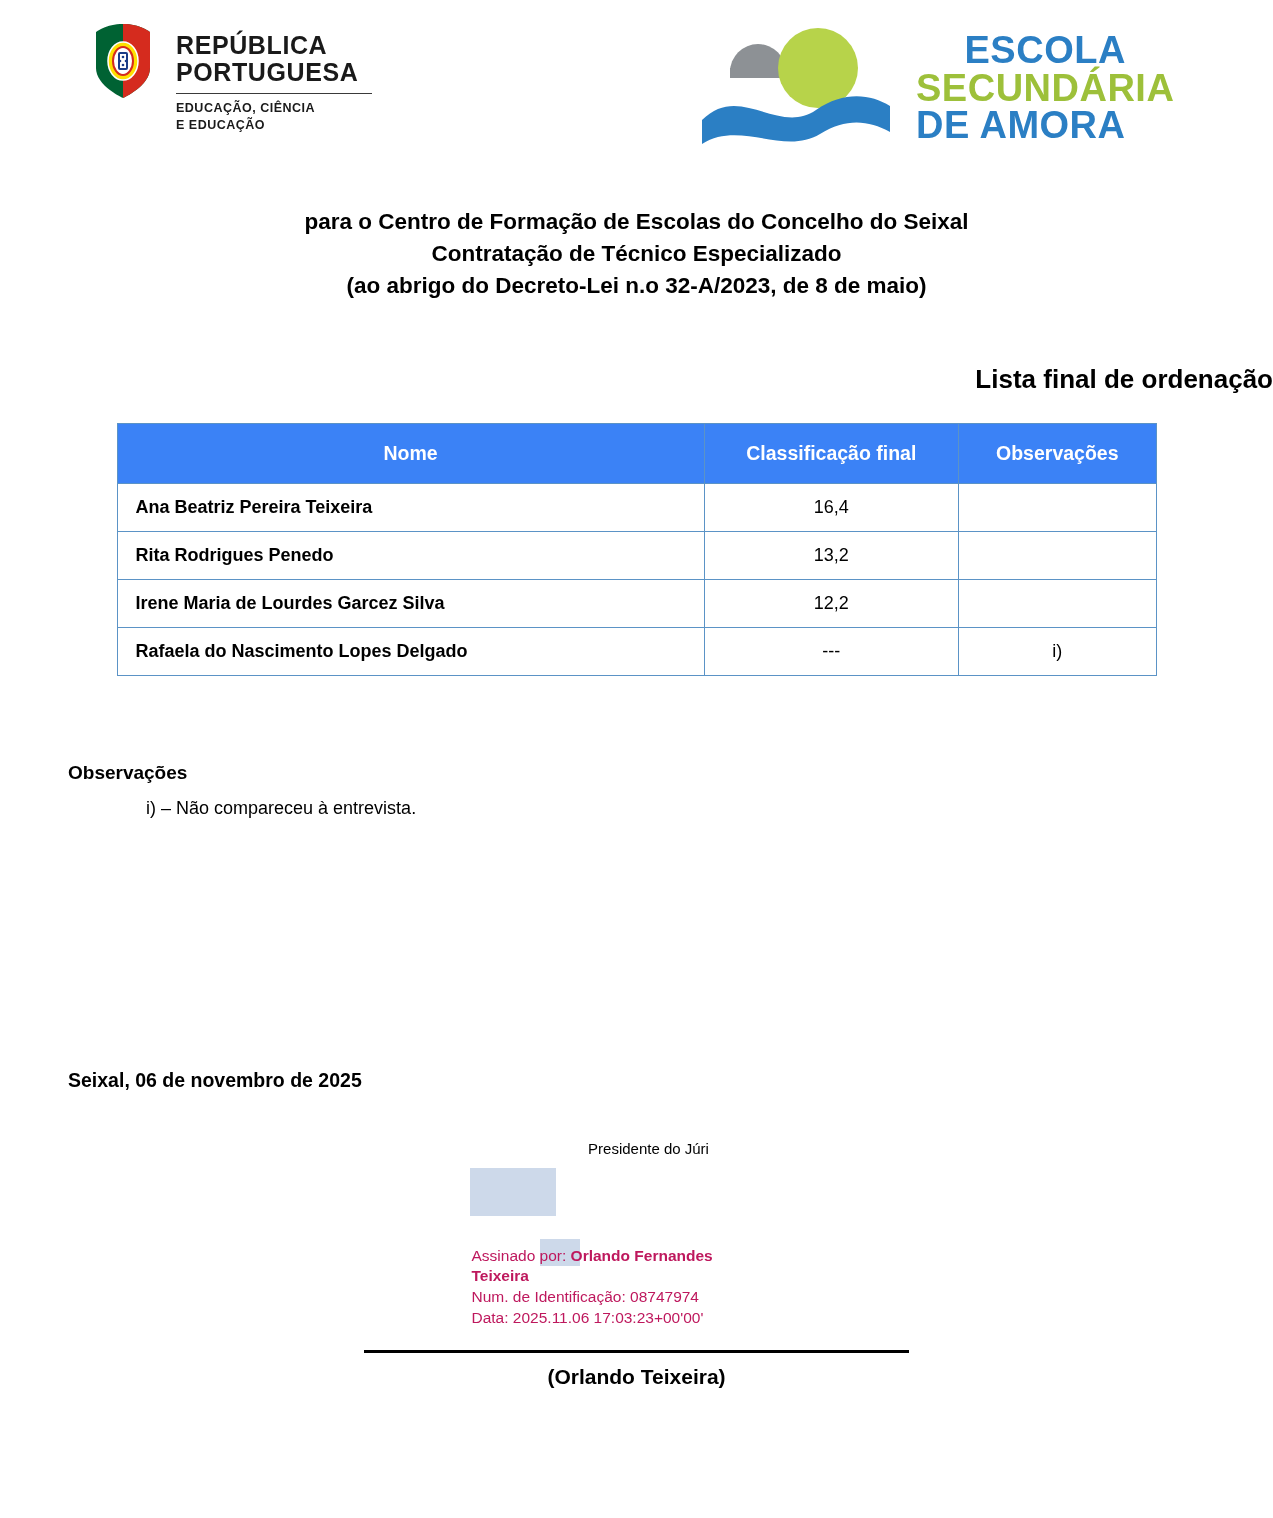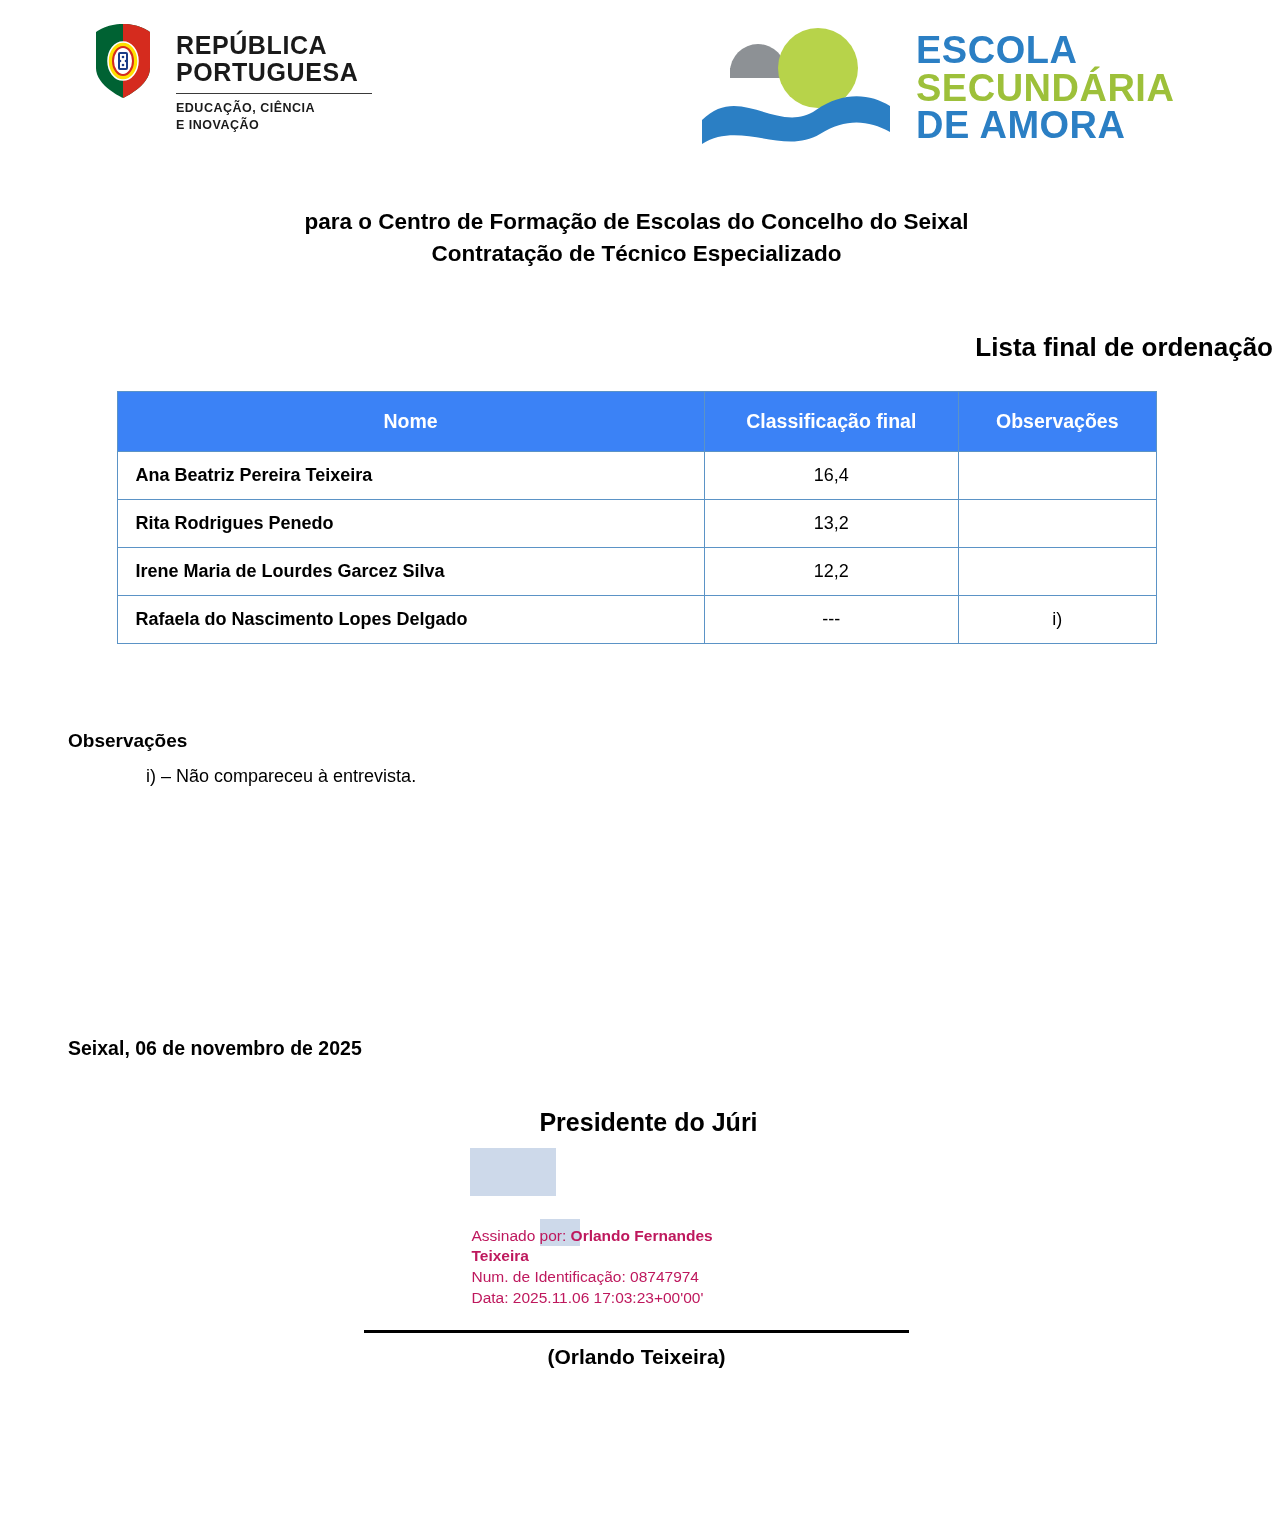--- a/index.html
+++ b/index.html
@@ -77,20 +77,21 @@
     position: absolute;
     left: 216px;
     top: 8px;
     line-height: 0.99;
   }
   .escola-text .l1 {
     font-size: 38px;
     font-weight: bold;
     color: #2b7fc4;
     letter-spacing: 0.5px;
+    text-align: center;
   }
   .escola-text .l2 {
     font-size: 38px;
     font-weight: bold;
     color: #9dc03a;
     letter-spacing: 0.5px;
   }
   .escola-text .l3 {
     font-size: 38px;
     font-weight: bold;
@@ -172,22 +173,22 @@
   .place-date {
     margin-top: 250px;
     padding-left: 68px;
     font-size: 19.5px;
     font-weight: bold;
   }
 
   
   .sig-role {
     text-align: center;
-    font-size: 25px;
-    font-weight: bold;
+    font-size: 15px;
+    font-weight: normal;
     margin-top: 48px;
     margin-left: 24px;
   }
   .sig-stamp {
     position: relative;
     width: 330px;
     margin: 14px auto 0 auto;
     font-size: 15.5px;
     line-height: 1.33;
     color: #be185d;
@@ -248,21 +249,21 @@
       </svg>
     </div>
     <div class="rp-text">
       <div class="rp-title">
         <div>REPÚBLICA</div>
         <div>PORTUGUESA</div>
       </div>
       <div class="rp-rule"></div>
       <div class="rp-sub">
         <div>EDUCAÇÃO, CIÊNCIA</div>
-        <div>E INOVAÇÃO</div>
+        <div>E EDUCAÇÃO</div>
       </div>
     </div>
   </div>
 
   <div class="logo-escola">
     <div class="escola-mark">
       <svg width="200" height="125" viewBox="0 0 200 125">
         <path d="M30 48 a28 28 0 0 1 56 0 z" fill="#8d9195"></path>
         <rect x="30" y="44" width="56" height="10" fill="#8d9195"></rect>
         <circle cx="118" cy="44" r="40" fill="#b7d34a"></circle>
@@ -273,20 +274,21 @@
       <div class="l1">ESCOLA</div>
       <div class="l2">SECUNDÁRIA</div>
       <div class="l3">DE AMORA</div>
     </div>
   </div>
 </div>
 
 <div class="doc-title">
   <div>para o Centro de Formação de Escolas do Concelho do Seixal</div>
   <div>Contratação de Técnico Especializado</div>
+  <div>(ao abrigo do Decreto-Lei n.o 32-A/2023, de 8 de maio)</div>
 </div>
 
 <div class="list-title">Lista final de ordenação</div>
 
 <div class="table-wrap">
   <table class="rank">
     <colgroup>
       <col class="c-name">
         <col class="c-score">
         <col class="c-obs">

